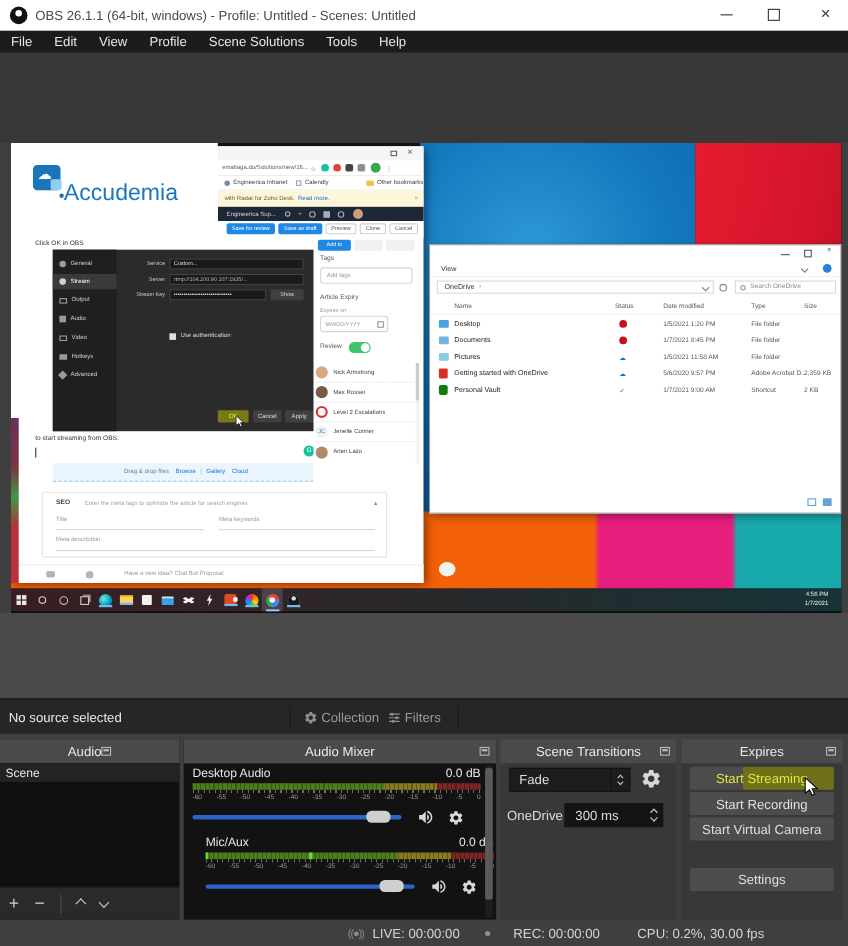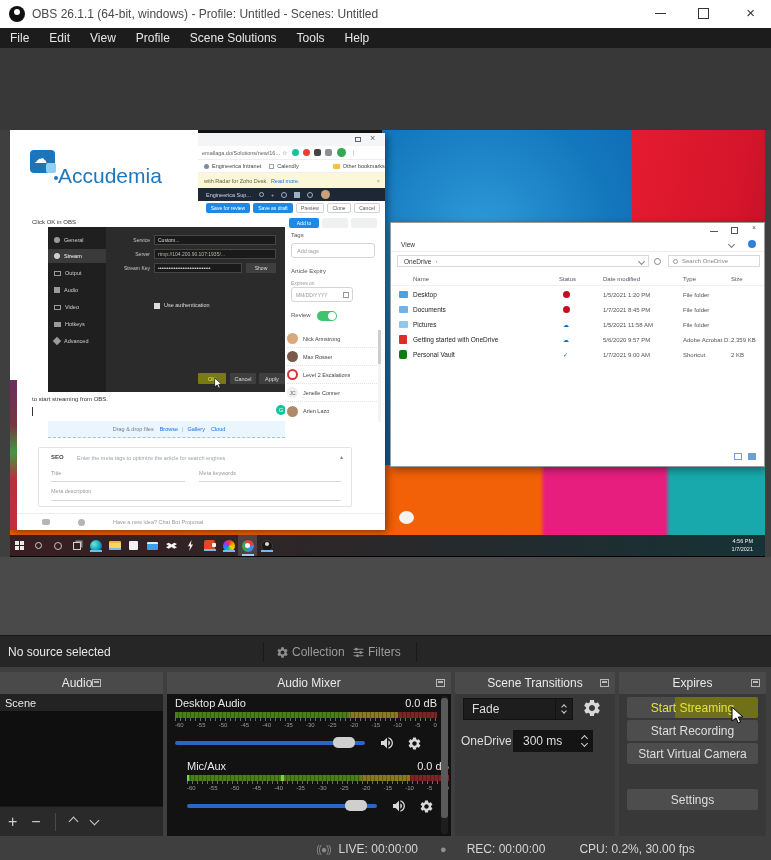--- a/index.html
+++ b/index.html
@@ -562,21 +562,21 @@
       <span style="color:#dedede;font-size:12px;margin-left:8px">Fade</span>
       <span class="abs" style="right:0;top:0;width:17px;height:20px;border-left:1px solid #121212;display:flex;flex-direction:column;align-items:center;justify-content:center;gap:2px">
           <span class="chev up" style="width:4px;height:4px"></span>
           <span class="chev down" style="width:4px;height:4px;margin-top:-2px"></span>
         </span>
     </div>
     <svg class="ic" viewBox="0 0 24 24" style="position:absolute;left:127px;top:26px;width:20px;height:20px;color:#d8d8d8">
         <use href="#gear-sym"></use>
       </svg>
     <span class="abs" style="left:6px;top:62px;color:#dedede;font-size:12px">OneDrive</span>
-    <div class="abs flex" style="left:58px;top:58px;width:80px;height:22px;background:#141414">
+    <div class="abs flex" style="left:58px;top:58px;width:90px;height:22px;background:#141414">
       <span style="color:#dedede;font-size:12px;margin-left:10px">300 ms</span>
       <span class="abs" style="right:2px;top:0;width:14px;height:22px;display:flex;flex-direction:column;align-items:center;justify-content:center;gap:2px">
           <span class="chev up" style="width:5px;height:5px"></span>
           <span class="chev down" style="width:5px;height:5px;margin-top:-2px"></span>
         </span>
     </div>
   </div>
 
   <div class="dock" style="left:619px;top:672px;width:147px;height:164px;background:#383838">
     <div class="dock-h">

